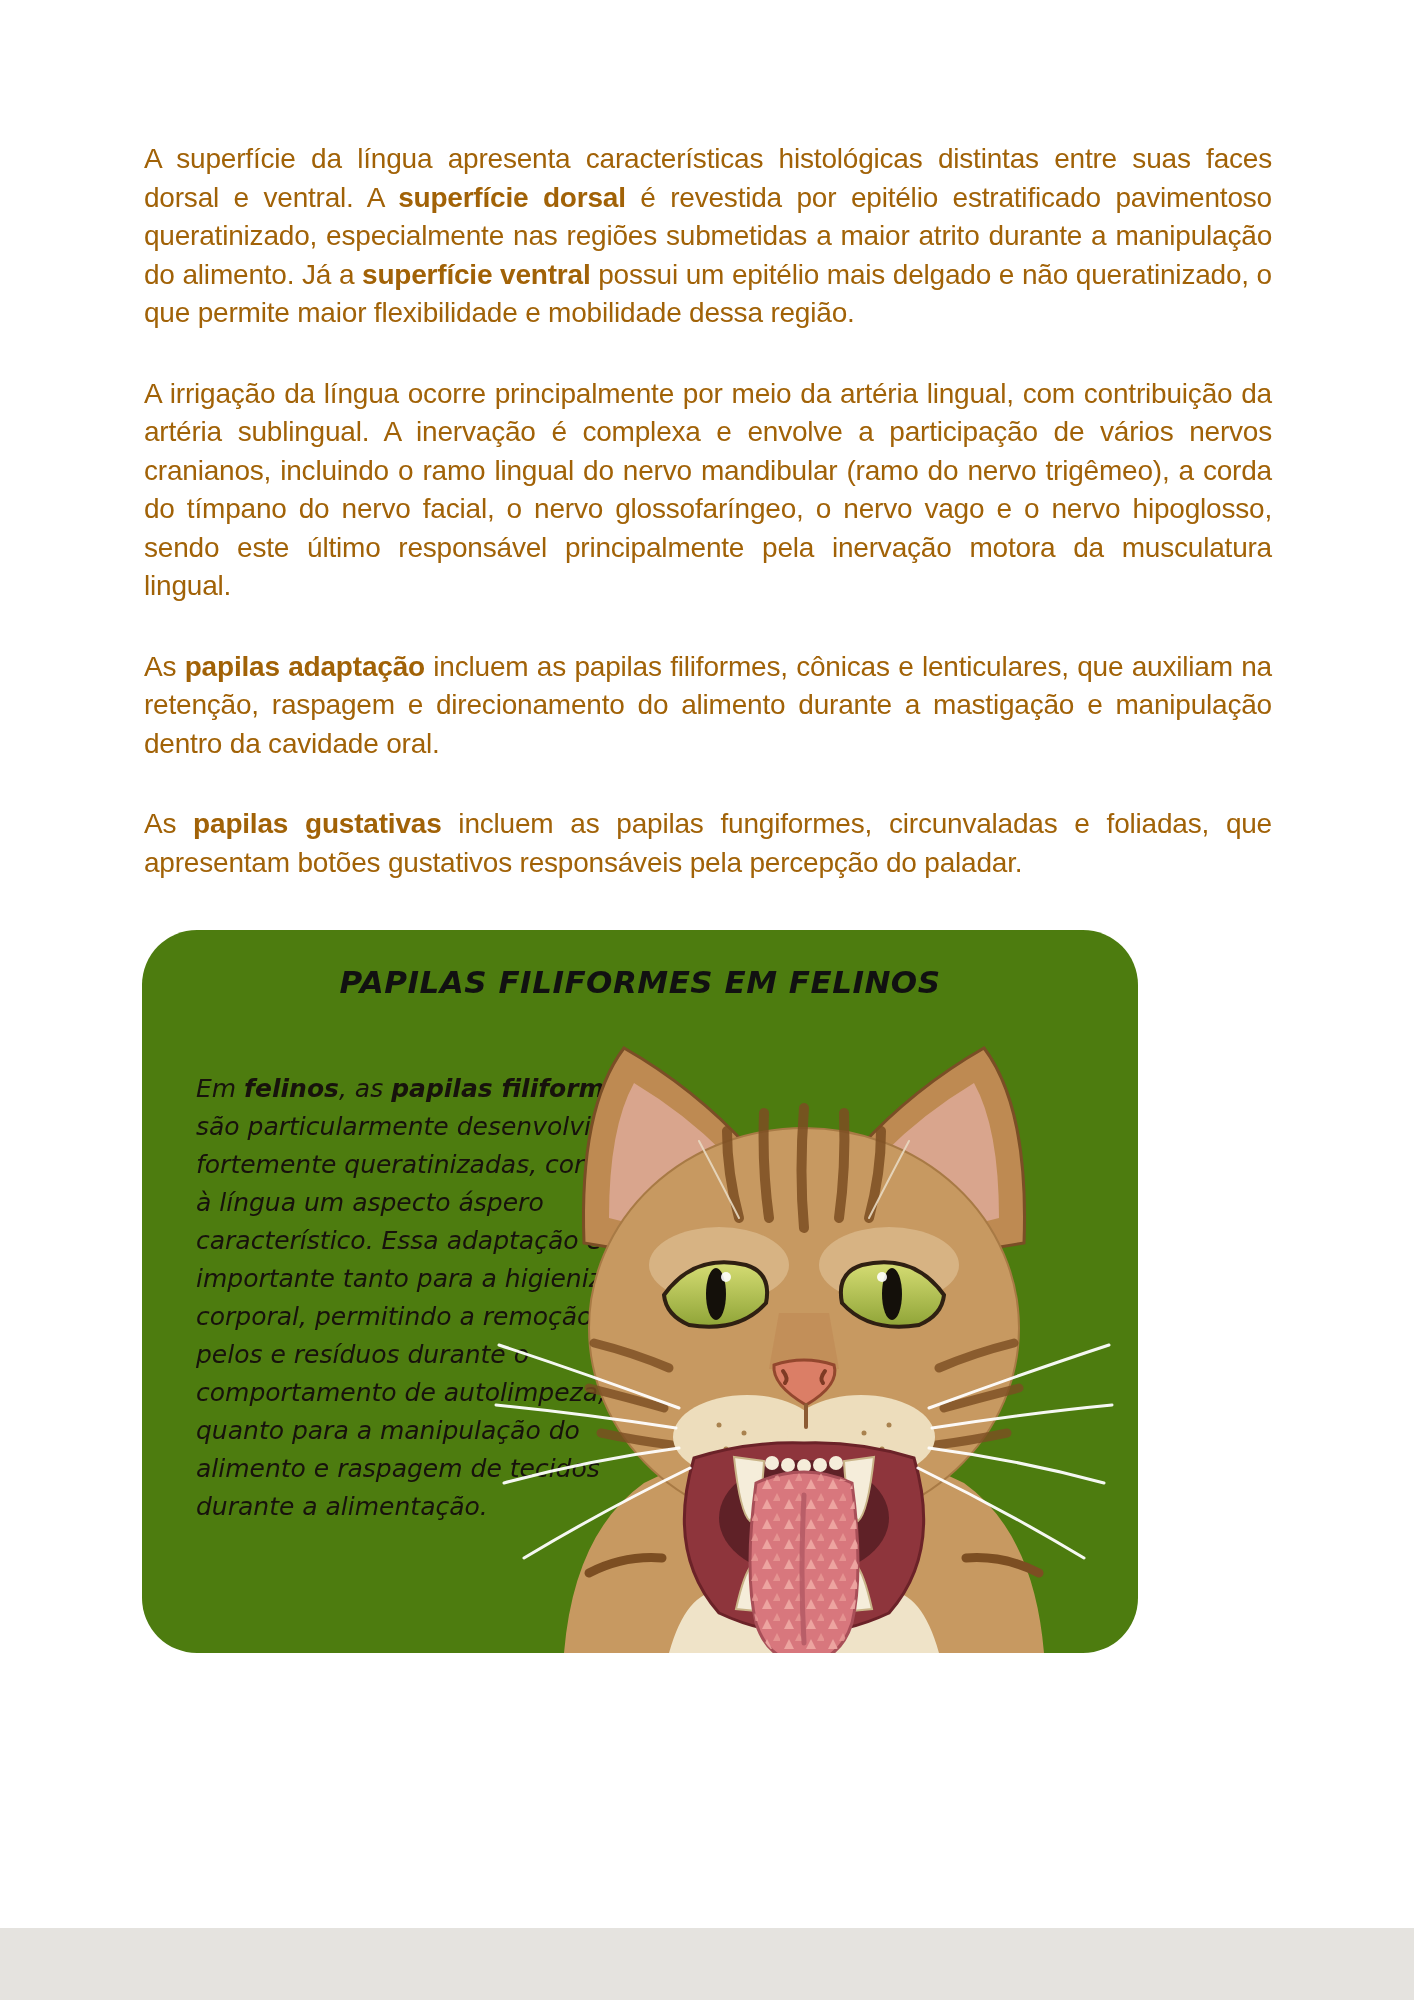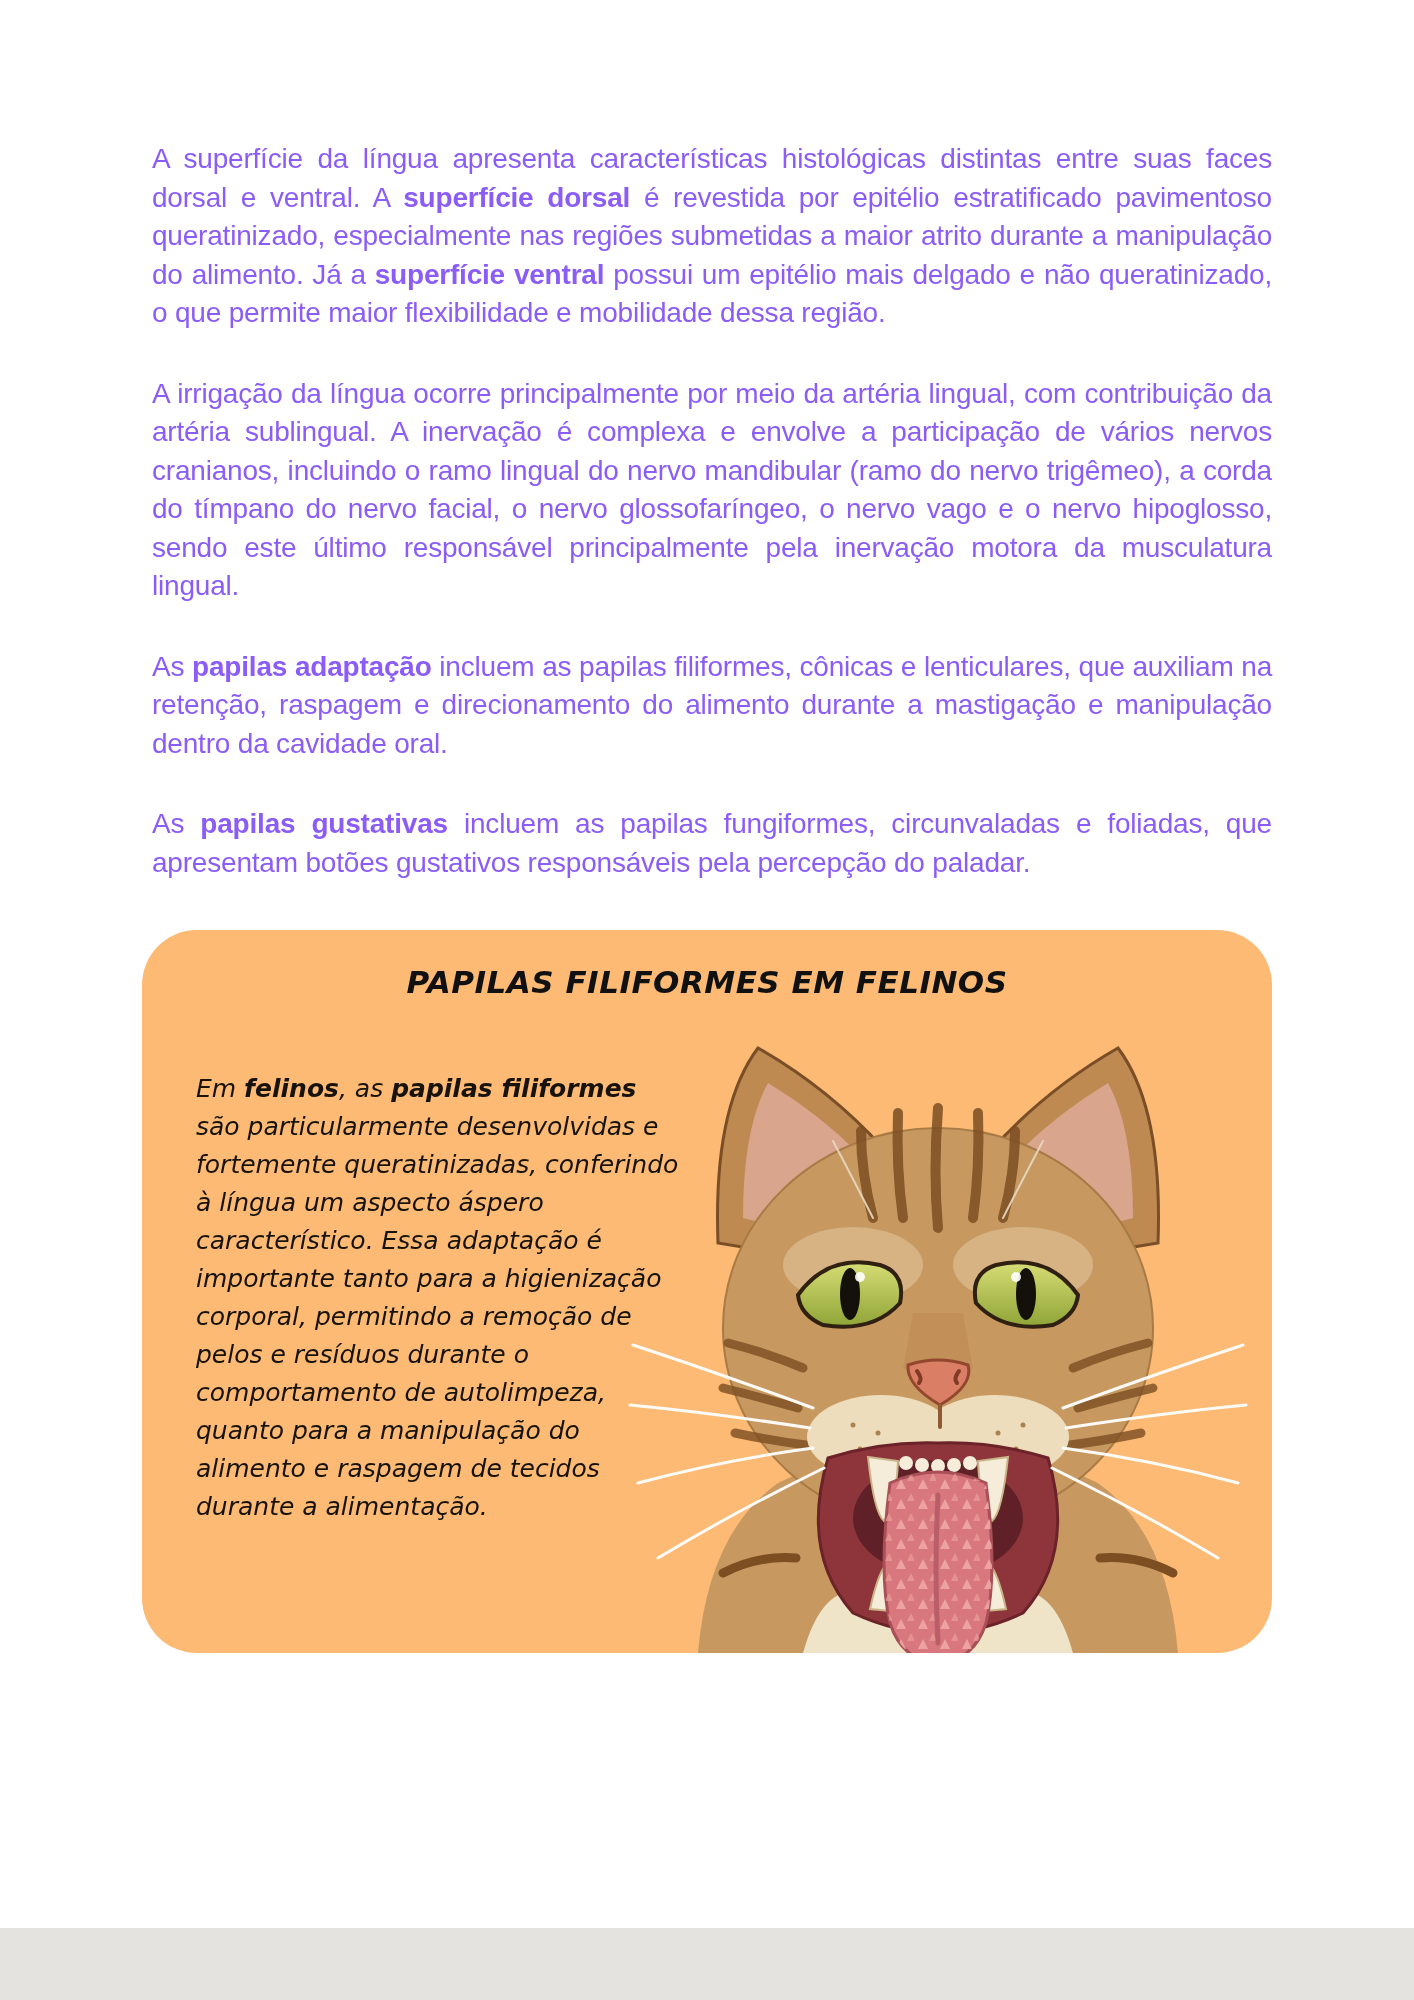--- a/index.html
+++ b/index.html
@@ -7,30 +7,30 @@
     position:relative;
     width:1414px;height:2000px;
     background:#ffffff;
     overflow:hidden;
     font-family:"Liberation Sans", sans-serif;
   }
   .content{
     position:absolute;top:0;left:136px;width:1136px;padding-top:140px;
   }
   .para{
-    margin:0 0 42px 16px;
+    margin:0 0 42px 8px;
     font-size:28px;line-height:38.5px;letter-spacing:-0.2px;
-    color:#8b5cf6;text-align:justify;
+    color:#a16207;text-align:justify;
   }
   .para b{font-weight:bold;}
   .card{
     position:relative;
     margin:48px 0 0 6px;
-    width:1130px;height:723px;
-    background:#fdba74;
+    width:996px;height:723px;
+    background:#4d7c0f;
     border-radius:55px;
     overflow:hidden;
   }
   .card-title{
     margin:34px 20px 0 20px;
     text-align:center;
     font-family:"DejaVu Sans", sans-serif;
     font-style:italic;font-weight:bold;
     font-size:31px;letter-spacing:0.5px;
     color:#111111;

